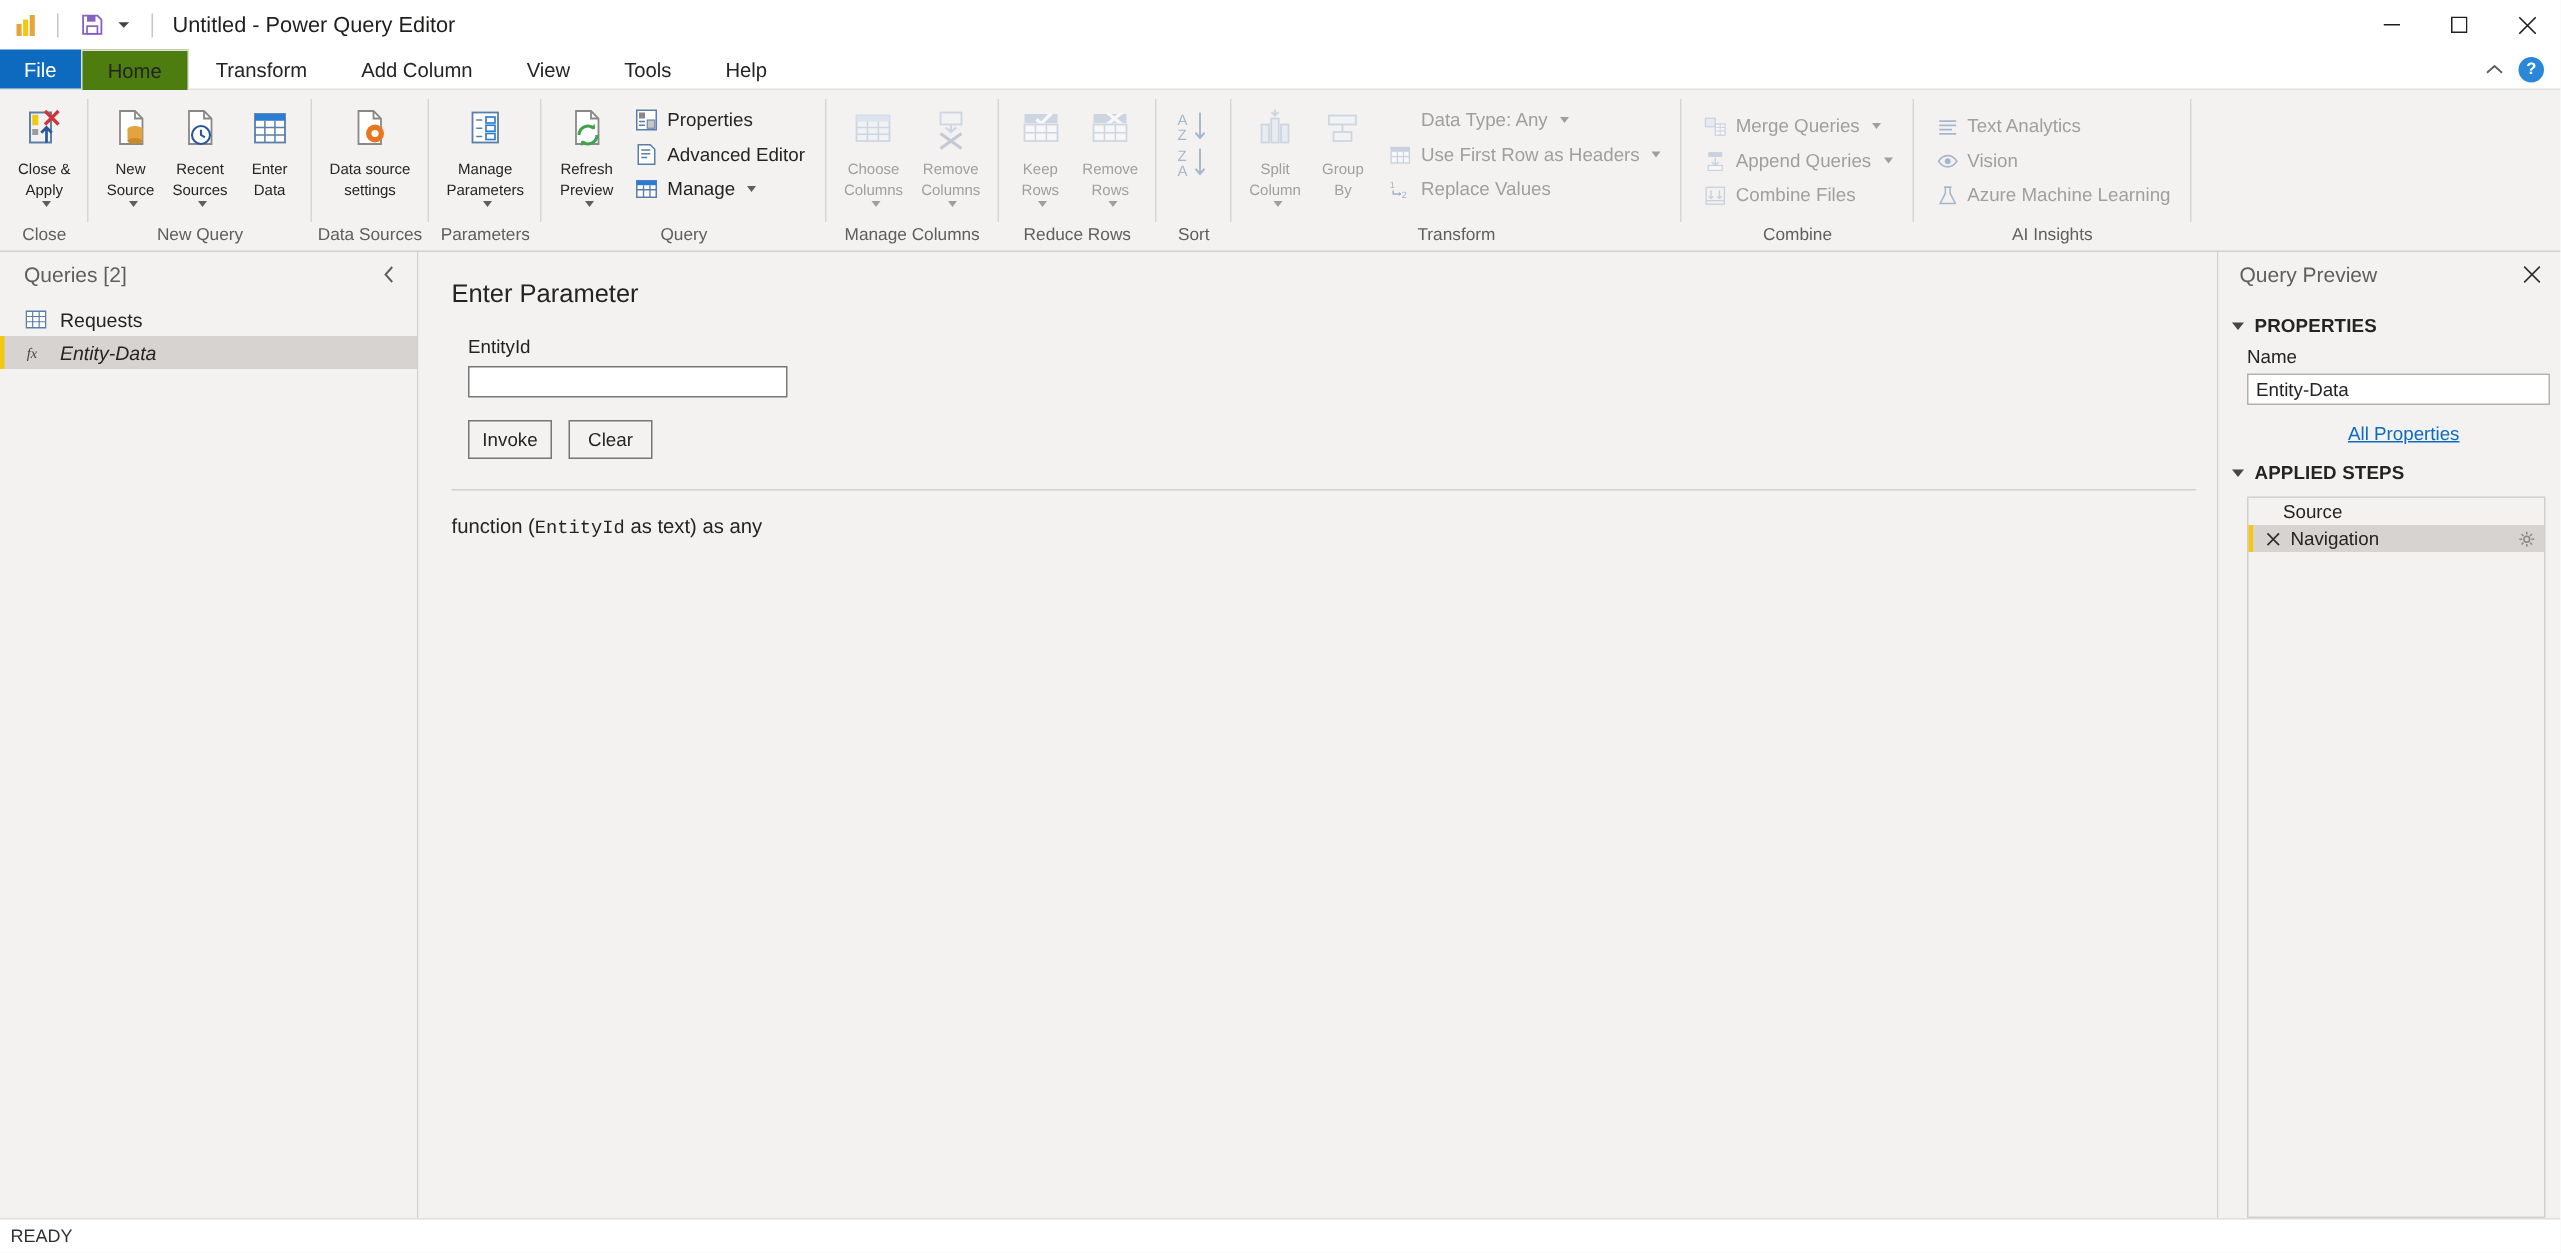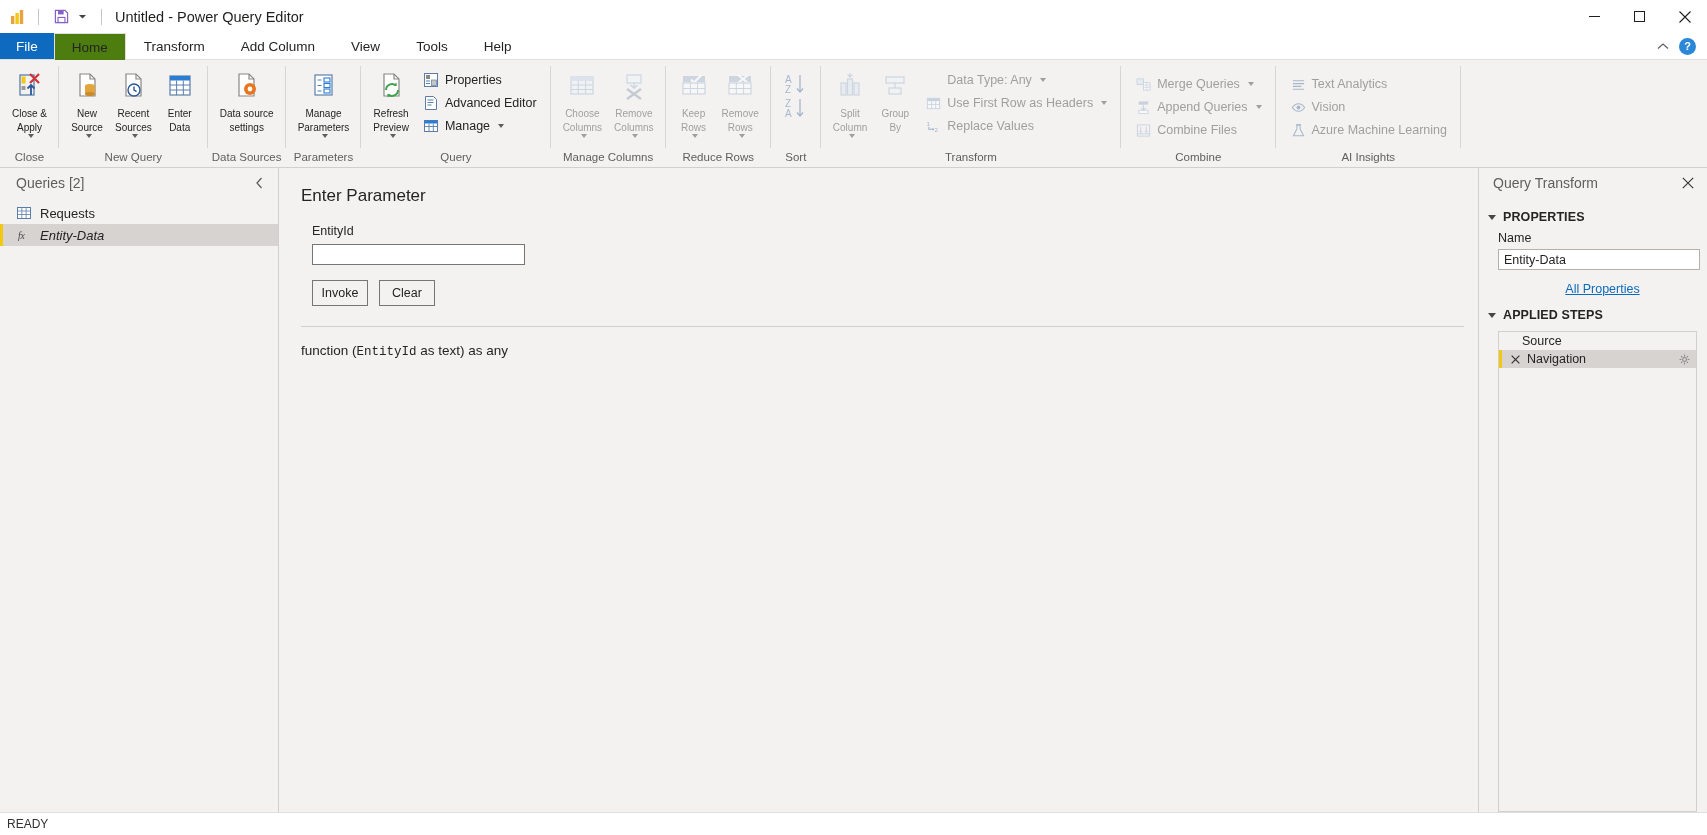--- a/index.html
+++ b/index.html
@@ -692,21 +692,21 @@
       </div>
       <div class="center-div"></div>
       <div class="fn-sig">
         <span>function (</span><span class="mono">EntityId</span><span> as text) as any</span>
       </div>
       <div class="center-fill"></div>
     </div>
 
     <div class="qs-pane">
       <div class="qs-header">
-        <span class="qs-title">Query Transform</span>
+        <span class="qs-title">Query Preview</span>
         <span class="qs-close">
           <svg width="12" height="12" viewBox="0 0 12 12">
               <path d="M0.8 0.8 L11.2 11.2 M11.2 0.8 L0.8 11.2" stroke="#323130" stroke-width="1.1"></path>
             </svg>
         </span>
       </div>
 
       <div class="qs-section">
         <span class="tri"></span>
         <span class="stitle">PROPERTIES</span>

